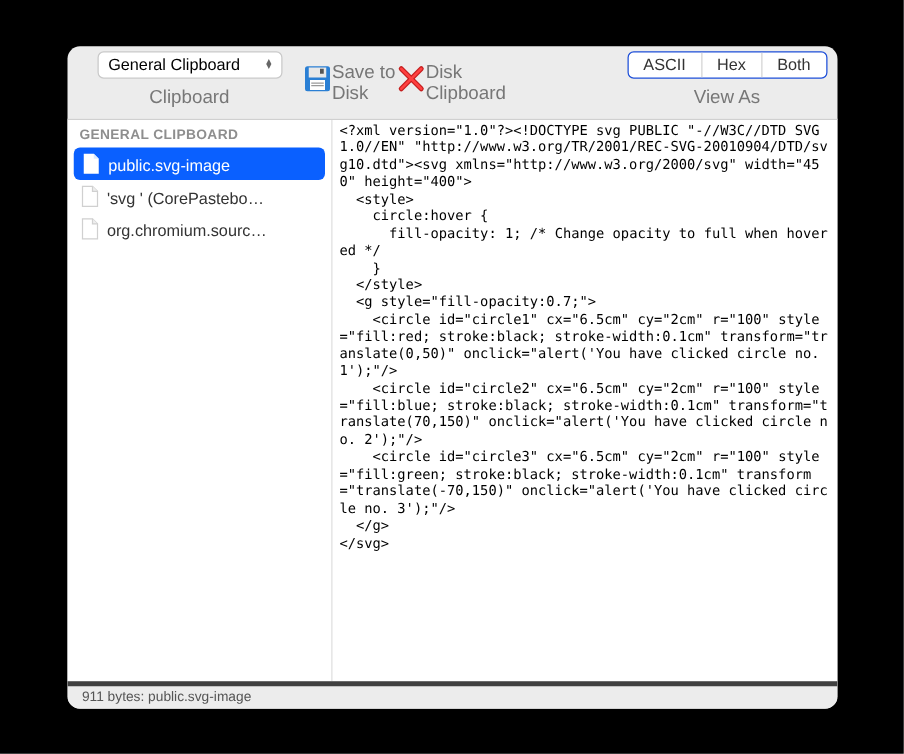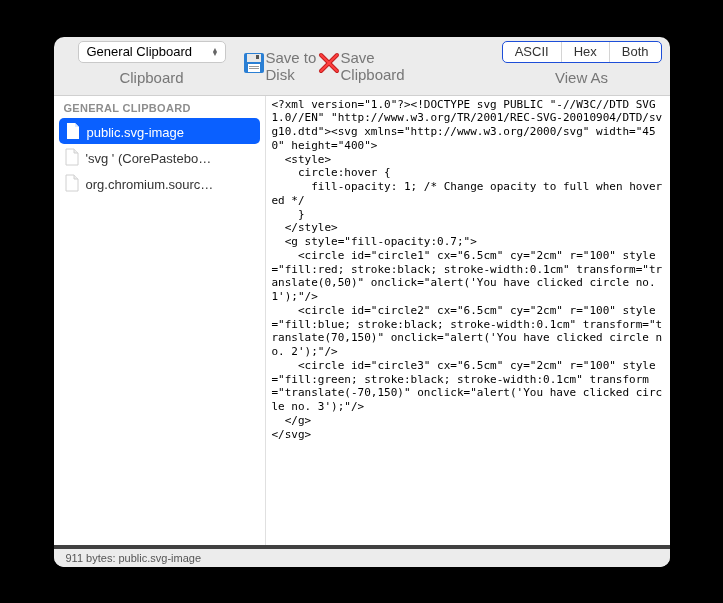--- a/index.html
+++ b/index.html
@@ -215,21 +215,21 @@
 
     <div class="icon-btn">
       <div class="icon-box">
         <svg width="24" height="24" viewBox="0 0 24 24">
           <path d="M4 4 L20 20" stroke="#c41e1e" stroke-width="4" stroke-linecap="round"></path>
           <path d="M20 4 L4 20" stroke="#c41e1e" stroke-width="4" stroke-linecap="round"></path>
           <path d="M4 4 L20 20" stroke="#ff4040" stroke-width="2" stroke-linecap="round"></path>
           <path d="M20 4 L4 20" stroke="#ff4040" stroke-width="2" stroke-linecap="round"></path>
         </svg>
       </div>
-      <div class="tb-label">Save Clipboard</div>
+      <div class="tb-label">Disk Clipboard</div>
     </div>
 
     <div class="spacer"></div>
 
     <div class="toolbar-section">
       <div class="seg-control">
         <div class="seg">ASCII</div>
         <div class="seg">Hex</div>
         <div class="seg">Both</div>
       </div>

